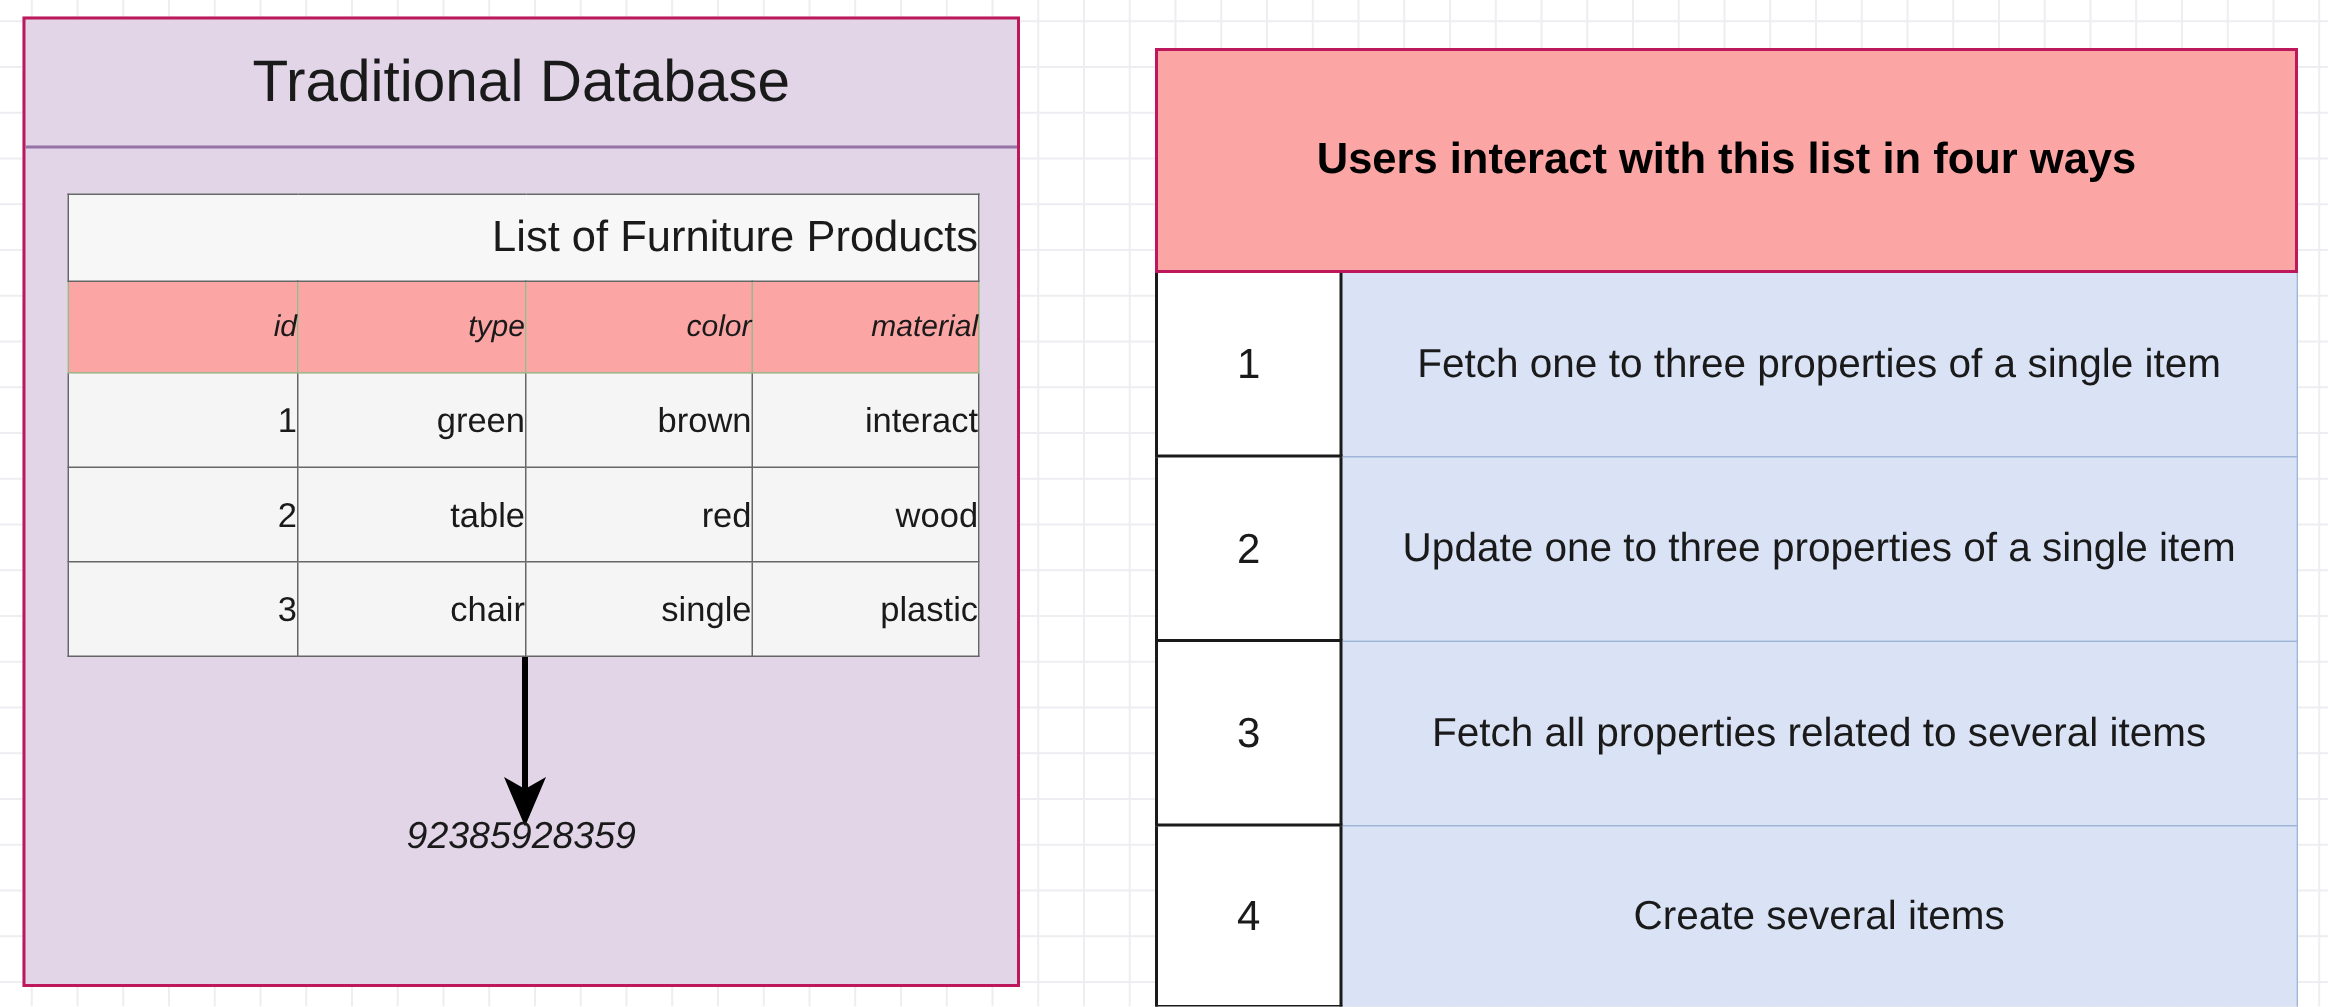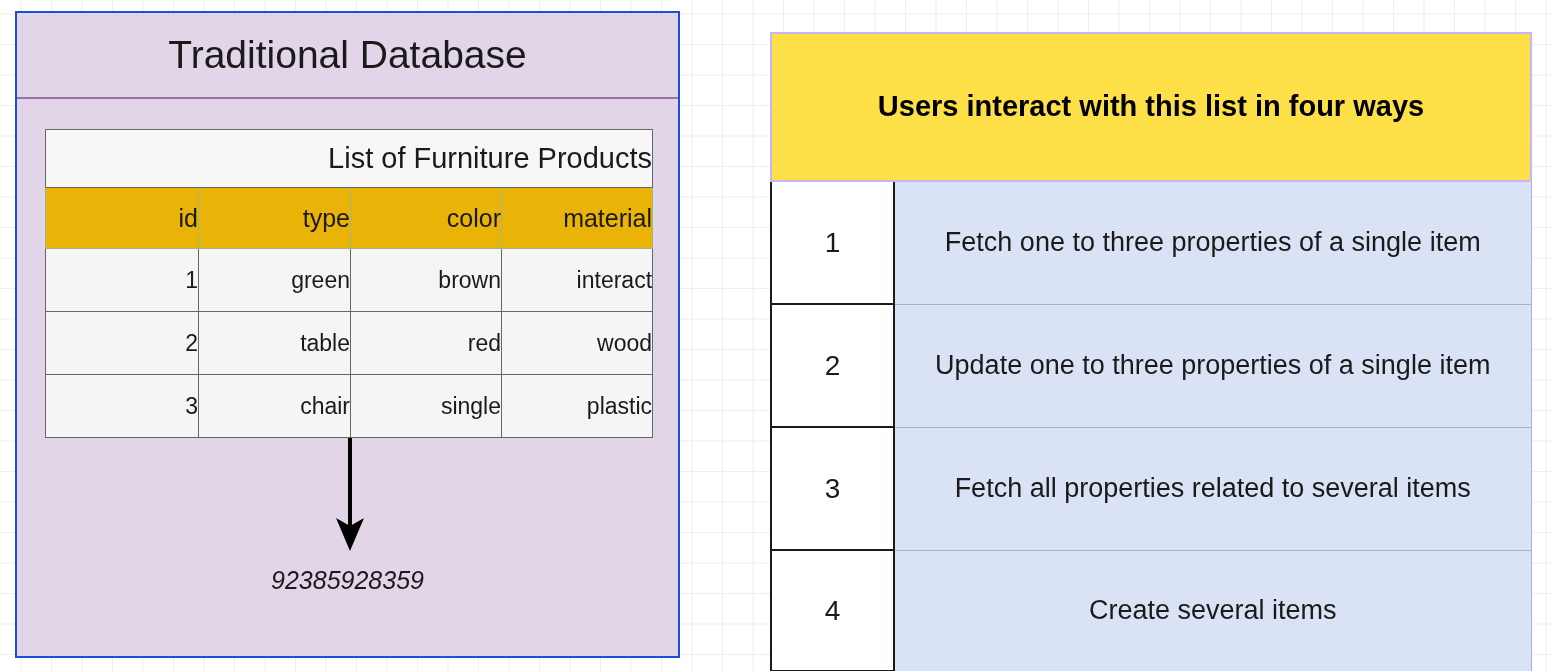--- a/index.html
+++ b/index.html
@@ -31,21 +31,21 @@
 
   
   #left-panel {
     position: absolute;
     left: 15px;
     top: 11px;
     width: 665px;
     height: 647px;
     box-sizing: border-box;
     background: #e1d5e7;
-    border: 2px solid #1d4ed8;
+    border: 2px solid #be185d;
     z-index: 2;
   }
   #left-panel-title-band {
     position: absolute;
     left: 0;
     top: 0;
     right: 0;
     height: 86px;
     border-bottom: 2px solid #9673a6;
     box-sizing: border-box;
@@ -80,22 +80,23 @@
     margin-top: 12px;
   }
   #furniture-table .tbl-caption-cell {
     height: 57px;
     font-size: 29px;
     background: #f7f7f7;
     border-color: #666666;
   }
   #furniture-table thead.col-head th {
     height: 60px;
-    font-size: 25px;
-    background: #eab308;
+    font-size: 20px;
+    font-style: italic;
+    background: #fca5a5;
     border-color: #9ab888;
   }
   #furniture-table tbody td {
     height: 62px;
     font-size: 23px;
     background: #f5f5f5;
     border-color: #666666;
   }
   #furniture-table col.c-id       { width: 153px; }
   #furniture-table col.c-type     { width: 152px; }
@@ -108,21 +109,21 @@
     left: 316px;   
     top: 425px;
     width: 34px;
     height: 115px;
     z-index: 3;
   }
   #overflow-caption {
     position: absolute;
     left: 0;
     right: 0;
-    top: 550px;
+    top: 527px;
     text-align: center;
     font-size: 25px;
     font-style: italic;
     color: #1a1a1a;
     line-height: 1.42;
     z-index: 3;
   }
 
   
   #interactions-table {
@@ -133,22 +134,22 @@
     border-collapse: collapse;
     table-layout: fixed;
     z-index: 2;
     background: #ffffff;
   }
   #interactions-table col.c-num  { width: 123px; }
   #interactions-table col.c-desc { width: 637px; }
 
   #interactions-table th.it-header {
     height: 146px;
-    border: 2px solid #c4b5fd;
-    background: #fde047;
+    border: 2px solid #be185d;
+    background: #fca5a5;
     font-size: 29px;
     font-weight: bold;
     color: #000000;
     text-align: center;
     padding: 0 44px;
     line-height: 1.28;
   }
   #interactions-table td.it-num {
     border: 2px solid #1a1a1a;
     background: #ffffff;

